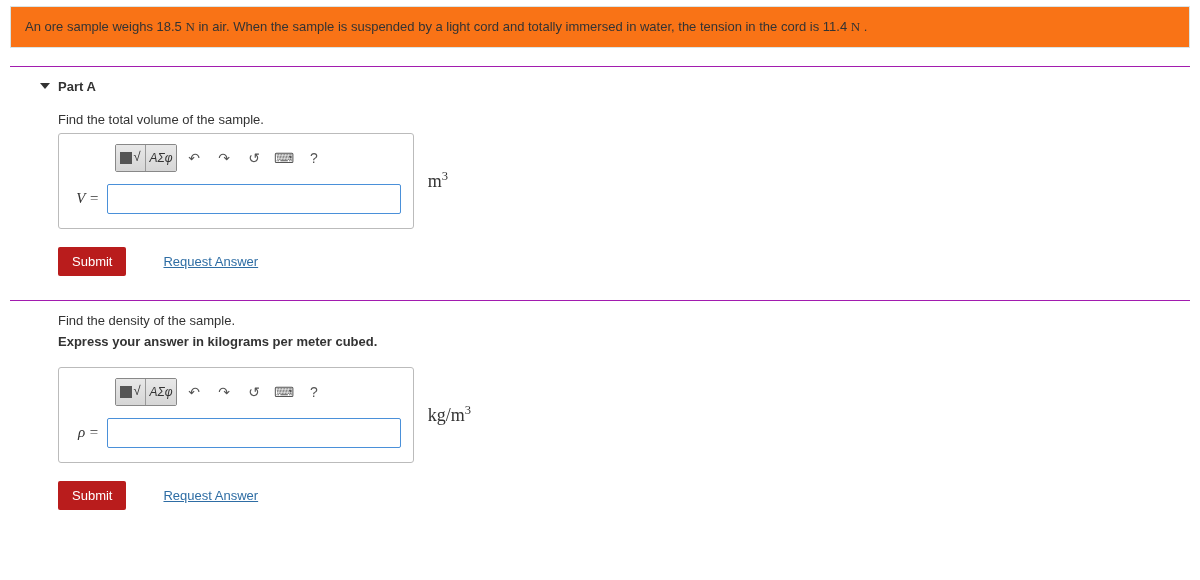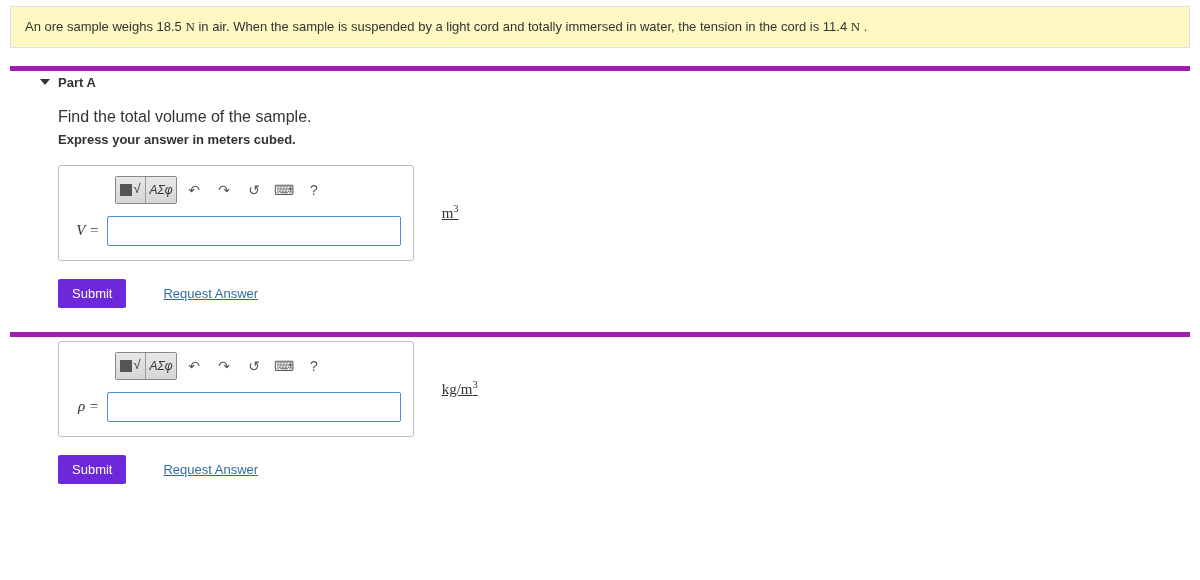--- a/index.html
+++ b/index.html
@@ -4,53 +4,53 @@
 <style>
   * { box-sizing: border-box; margin: 0; padding: 0; }
   body {
     font-family: Arial, Helvetica, sans-serif;
     font-size: 13px;
     color: #333;
     background: #fff;
     width: 1200px;
   }
   .problem-statement {
-    background: #fef9c3;
+    background: #f97316;
     border: 1px solid #d8e4e6;
     padding: 10px 14px;
     margin: 6px 10px 18px 10px;
     color: #333;
     font-size: 13px;
     line-height: 1.5;
   }
   .part-section {
     margin: 0 10px 24px 10px;
-    border-top: 5px solid #a21caf;
-    padding-top: 4px;
+    border-top: 1px solid #a21caf;
+    padding-top: 12px;
   }
   .part-header {
     display: flex;
     align-items: center;
     gap: 8px;
     margin: 0 0 18px 28px;
     font-weight: bold;
     font-size: 13px;
     cursor: pointer;
   }
   .caret {
     width: 0; height: 0;
     border-left: 5px solid transparent;
     border-right: 5px solid transparent;
     border-top: 6px solid #333;
     position: absolute;
     margin-left: -18px;
   }
   .part-header-wrap { position: relative; margin-left: 20px; }
   .part-body { margin-left: 48px; }
-  .prompt-line { margin-bottom: 6px; font-size: 16px; }
+  .prompt-line { margin-bottom: 6px; font-size: 13px; }
   .instruction-line { font-weight: bold; margin-bottom: 18px; font-size: 13px; }
   .answer-box {
     border: 1px solid #bbb;
     border-radius: 3px;
     padding: 10px 12px 14px 12px;
     width: 356px;
     display: inline-block;
     vertical-align: middle;
   }
   .toolbar {
@@ -88,28 +88,27 @@
     flex: 1;
     height: 30px;
     border: 1px solid #4a90d9;
     border-radius: 2px;
     padding: 4px 6px;
     font-size: 14px;
   }
   .unit-label {
     display: inline-block;
     vertical-align: middle;
-    margin-left: 24px;
+    margin-left: 10px;
     font-family: 'Times New Roman', serif;
-    font-size: 15px;
-    text-decoration: underline;
+    font-size: 18px;
   }
   .actions { margin-top: 18px; display: flex; align-items: center; gap: 16px; }
   .submit-btn {
-    background: #6d28d9;
+    background: #b91c1c;
     color: #fff;
     border: none;
     padding: 7px 14px;
     font-size: 13px;
     border-radius: 2px;
     cursor: pointer;
   }
   .request-link {
     color: #2e6da4;
     text-decoration: underline;
@@ -137,21 +136,20 @@
 
 <div class="part-section">
   <div class="part-header-wrap">
     <div class="part-header">
       <span class="caret"></span>
       <span>Part A</span>
     </div>
   </div>
   <div class="part-body">
     <div class="prompt-line">Find the total volume of the sample.</div>
-    <div class="instruction-line">Express your answer in meters cubed.</div>
 
     <div>
       <div class="answer-box">
         <div class="toolbar">
           <div class="tool-group">
             <div class="tool-btn">
                 <span class="templates-rect"></span>
                 <span class="templates-sqrt">√</span>
               </div>
             <div class="tool-btn">ΑΣφ</div>
@@ -172,20 +170,22 @@
 
     <div class="actions">
       <button class="submit-btn">Submit</button>
       <a class="request-link">Request Answer</a>
     </div>
   </div>
 </div>
 
 <div class="part-section">
   <div class="part-body">
+    <div class="prompt-line">Find the density of the sample.</div>
+    <div class="instruction-line">Express your answer in kilograms per meter cubed.</div>
 
     <div>
       <div class="answer-box">
         <div class="toolbar">
           <div class="tool-group">
             <div class="tool-btn">
                 <span class="templates-rect"></span>
                 <span class="templates-sqrt">√</span>
               </div>
             <div class="tool-btn">ΑΣφ</div>

